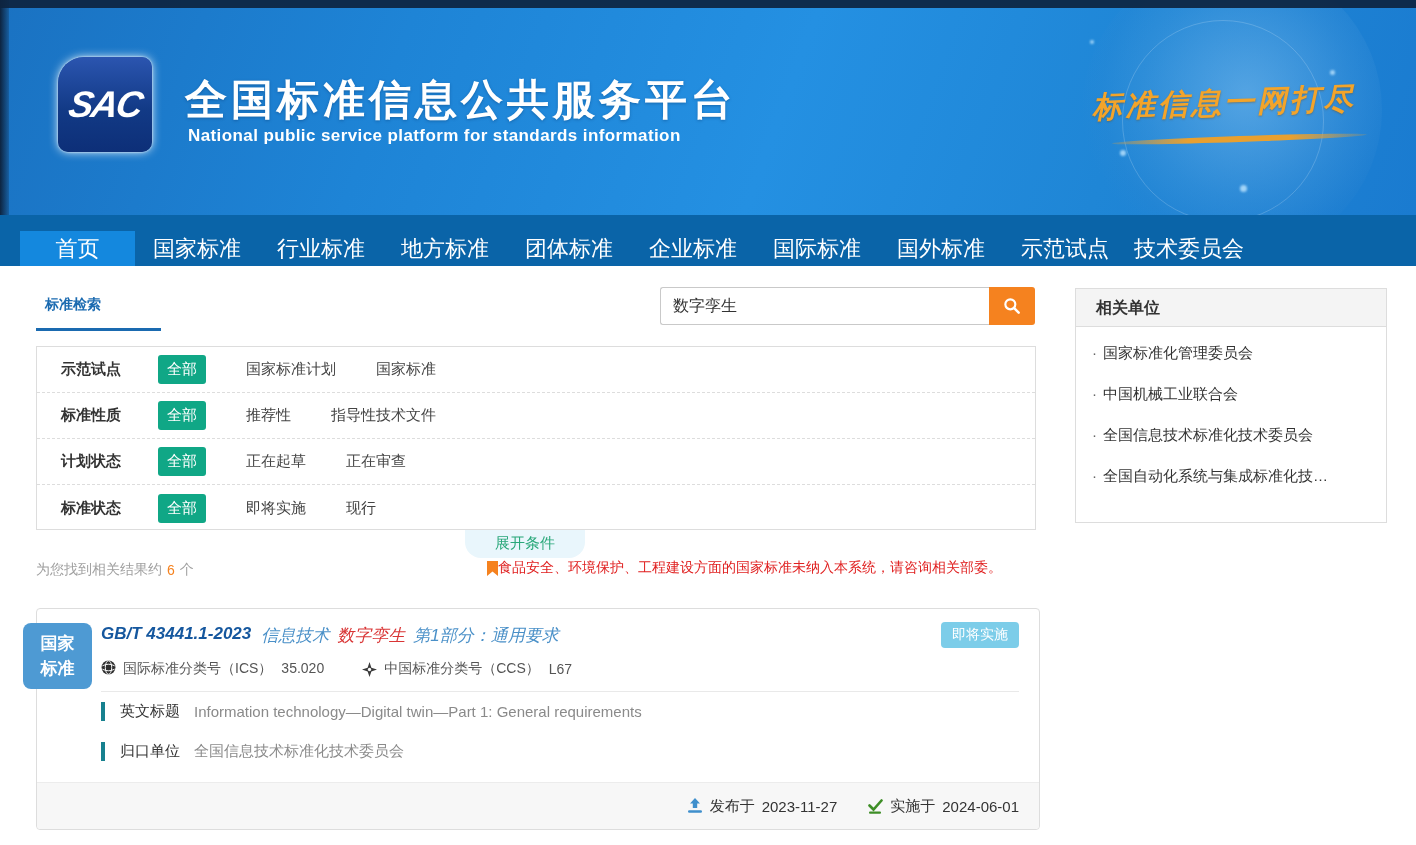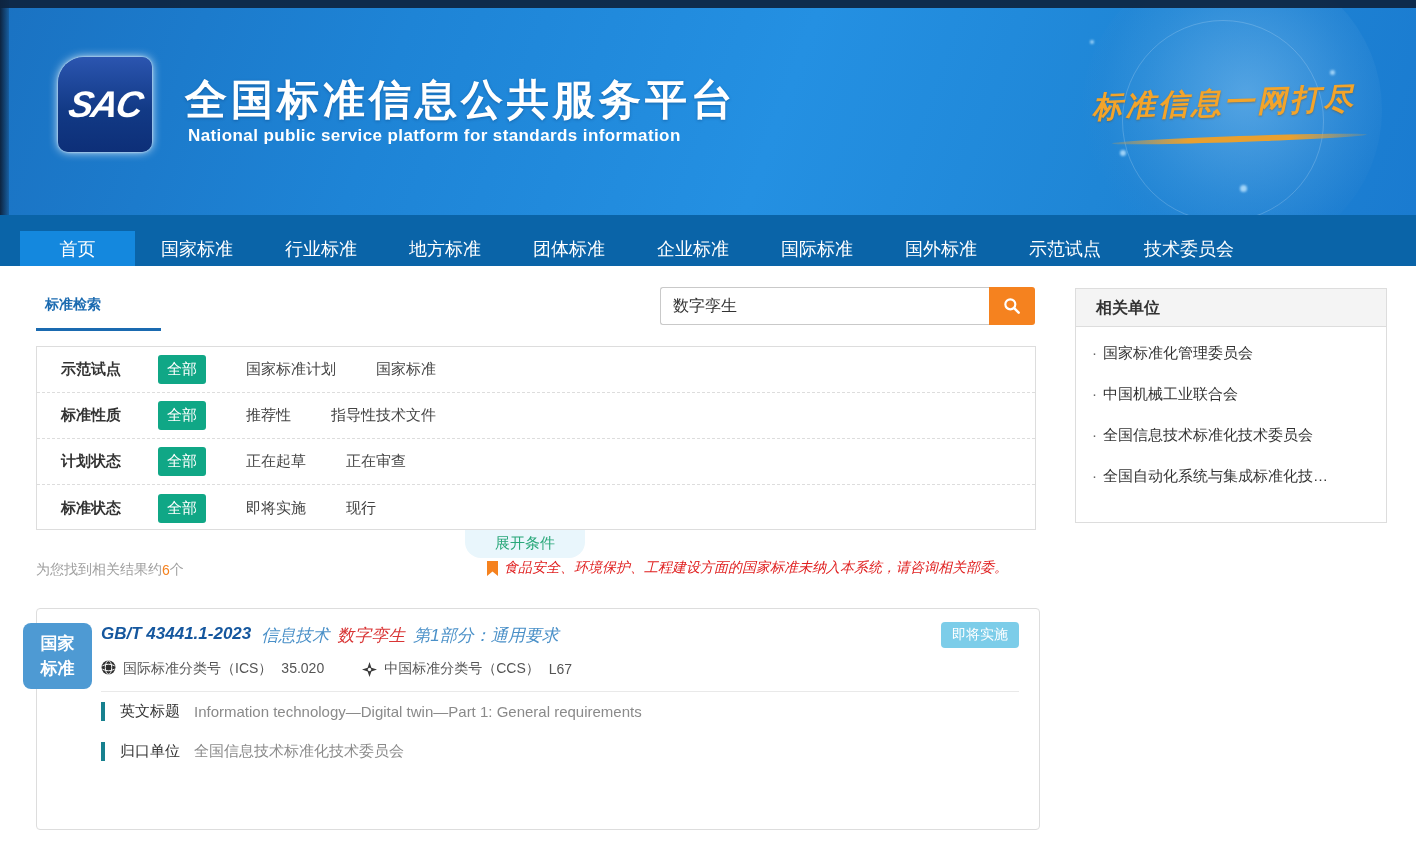--- a/index.html
+++ b/index.html
@@ -29,21 +29,21 @@
     font-style:italic; letter-spacing:3px; transform:rotate(-2deg); white-space:nowrap;
     text-shadow:0 1px 2px rgba(120,70,0,.4); font-family:"DejaVu Serif", serif; }
   .slogan-underline { position:absolute; left:1112px; top:136px; width:255px; height:6px;
     background:linear-gradient(90deg, rgba(243,164,42,.2), #e8a030 30%, #e8a030 70%, rgba(243,164,42,.15));
     border-radius:50%; transform:rotate(-2deg); }
 
   
   .navbar { position:absolute; left:0; top:215px; width:1416px; height:51px; background:#0a64a8;
     display:flex; align-items:stretch; padding-left:20px; }
   .nav-item { width:124px; display:flex; align-items:center; justify-content:center; color:#fff;
-    font-size:18px; text-decoration:none; cursor:pointer;margin-top:16px; }
+    font-size:22px; text-decoration:none; cursor:pointer;margin-top:16px; }
   .nav-item.active { width:115px; background:#1488de; }
 
   
   .search-title { position:absolute; left:45px; top:296px; font-size:14px; font-weight:bold; color:#1a6ab0; cursor:pointer; }
   .search-title-underline { position:absolute; left:36px; top:328px; width:125px; height:3px; background:#1a6ab0; }
   .search-box { position:absolute; left:660px; top:287px; width:375px; height:38px; display:flex; }
   .search-box input { flex:1; border:1px solid #c9c9c9; border-right:none; border-radius:3px 0 0 3px;
     font-size:16px; padding:0 12px; color:#333; outline:none; font-family:"Liberation Sans", sans-serif; }
   .search-btn { width:46px; background:#f5821f; border:none; border-radius:0 3px 3px 0; cursor:pointer;
     display:flex; align-items:center; justify-content:center; }
@@ -54,24 +54,24 @@
   .filter-row:last-child { border-bottom:none; }
   .filter-label { width:97px; font-size:15px; font-weight:bold; color:#333; }
   .all-btn { background:#10a786; color:#fff; font-size:15px; padding:5px 9px; border:none; border-radius:3px; cursor:pointer; }
   .filter-opt { margin-left:40px; font-size:15px; color:#444; cursor:pointer; }
   .filter-opt:first-of-type { margin-left:28px; }
 
   .expand-tab { position:absolute; left:465px; top:530px; width:120px; height:28px; background:#e9f6fc;
     border-radius:0 0 16px 16px; color:#2aa87a; font-size:15px; text-align:center; line-height:26px; cursor:pointer; }
 
   
-  .summary { position:absolute; left:36px; top:561px; font-size:14px; color:#a0a0a0; display:flex; align-items:center; }
+  .summary { position:absolute; left:36px; top:561px; font-size:14px; color:#a0a0a0; display:flex; gap:5px; align-items:center; }
   .summary .count { color:#f5821f; }
-  .notice { position:absolute; left:487px; top:559px; display:flex; align-items:center; gap:6px;
-    color:#e02020; font-size:14px; white-space:nowrap;font-style:italic; }
+  .notice { position:absolute; left:487px; top:559px; display:flex; align-items:center; 
+    color:#e02020; font-size:14px; white-space:nowrap; }
 
   
   .result-card { position:absolute; left:36px; top:608px; width:1004px; height:222px; border:1px solid #ddd;
     border-radius:4px; background:#fff; }
   .type-badge { position:absolute; left:-14px; top:14px; width:69px; height:66px; background:#4e9ad3;
     border-radius:8px; color:#fff; font-weight:bold; font-size:17px; display:flex; flex-direction:column;
     align-items:center; justify-content:center; line-height:25px; z-index:2; }
   .title-row { position:absolute; left:64px; top:13px; right:20px; display:flex; align-items:center; }
   .card-title-link { text-decoration:none; display:flex; align-items:flex-start; cursor:pointer;font-style:italic; }
   .card-title-link .code { font-size:17px; font-weight:bold; color:#15579e; }
@@ -236,20 +236,42 @@
     <div class="meta-row r1">
       <i class="bar"></i>
       <span class="mlabel">英文标题</span>
       <span class="mvalue">Information technology—Digital twin—Part 1: General requirements</span>
     </div>
     <div class="meta-row r2">
       <i class="bar"></i>
       <span class="mlabel">归口单位</span>
       <span class="mvalue">全国信息技术标准化技术委员会</span>
     </div>
+    <div class="card-footer">
+      <span class="date-group">
+        <span style="display:inline-flex;">
+          <svg width="16" height="16" viewBox="0 0 16 16">
+              <path d="M8 0 L13 5.5 H10.2 V10 H5.8 V5.5 H3 Z" fill="#3f8fcc"></path>
+              <rect x="1" y="12.2" width="14" height="2.6" rx="1.2" fill="#3f8fcc"></rect>
+            </svg>
+        </span>
+        <span>发布于</span>
+        <span>2023-11-27</span>
+      </span>
+      <span class="date-group">
+        <span style="display:inline-flex;">
+          <svg width="16" height="15" viewBox="0 0 16 15">
+              <path d="M2.5 6.5 L6.5 10.5 L14.5 1.5" stroke="#3e8e27" stroke-width="2.6" fill="none" stroke-linecap="round"></path>
+              <rect x="2" y="12.6" width="12" height="2.2" rx="1" fill="#3e8e27"></rect>
+            </svg>
+        </span>
+        <span>实施于</span>
+        <span>2024-06-01</span>
+      </span>
+    </div>
   </article>
 
   <aside class="sidebar">
     <div class="sidebar-header">相关单位</div>
     <ul class="sidebar-list">
       <li class="sidebar-item">
         <span class="bullet">·</span><span>国家标准化管理委员会</span>
       </li>
       <li class="sidebar-item">
         <span class="bullet">·</span><span>中国机械工业联合会</span>

